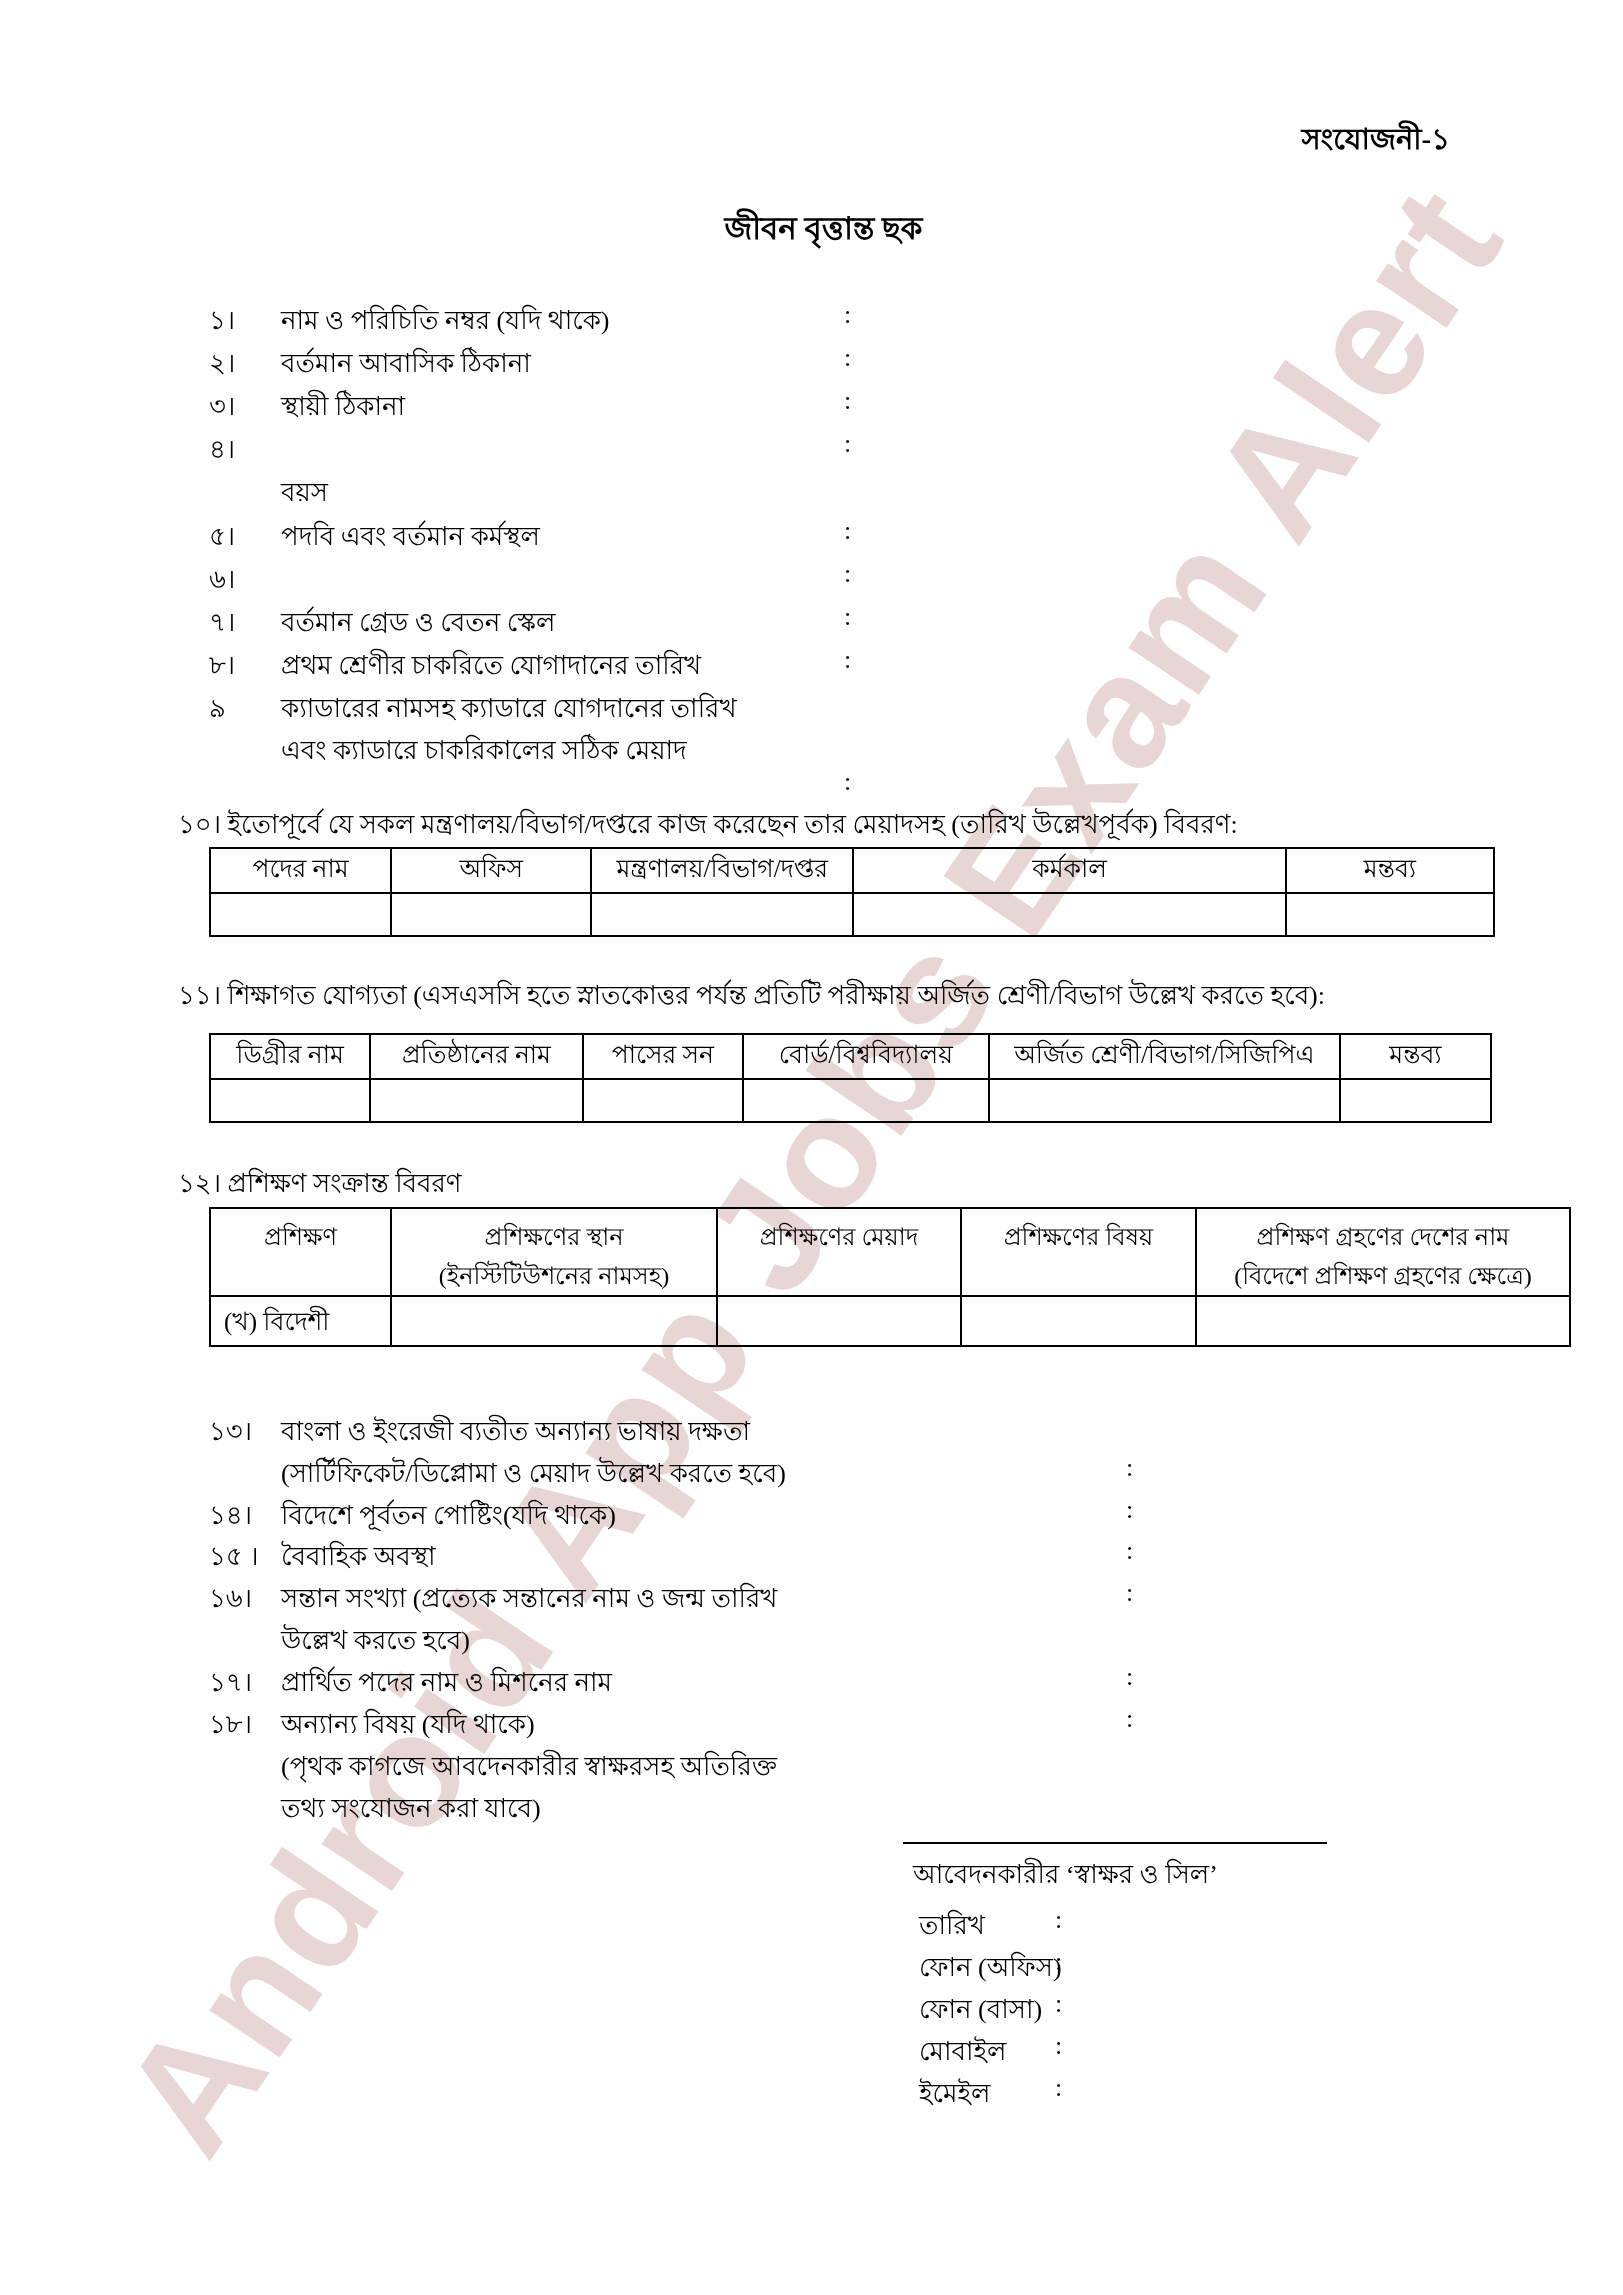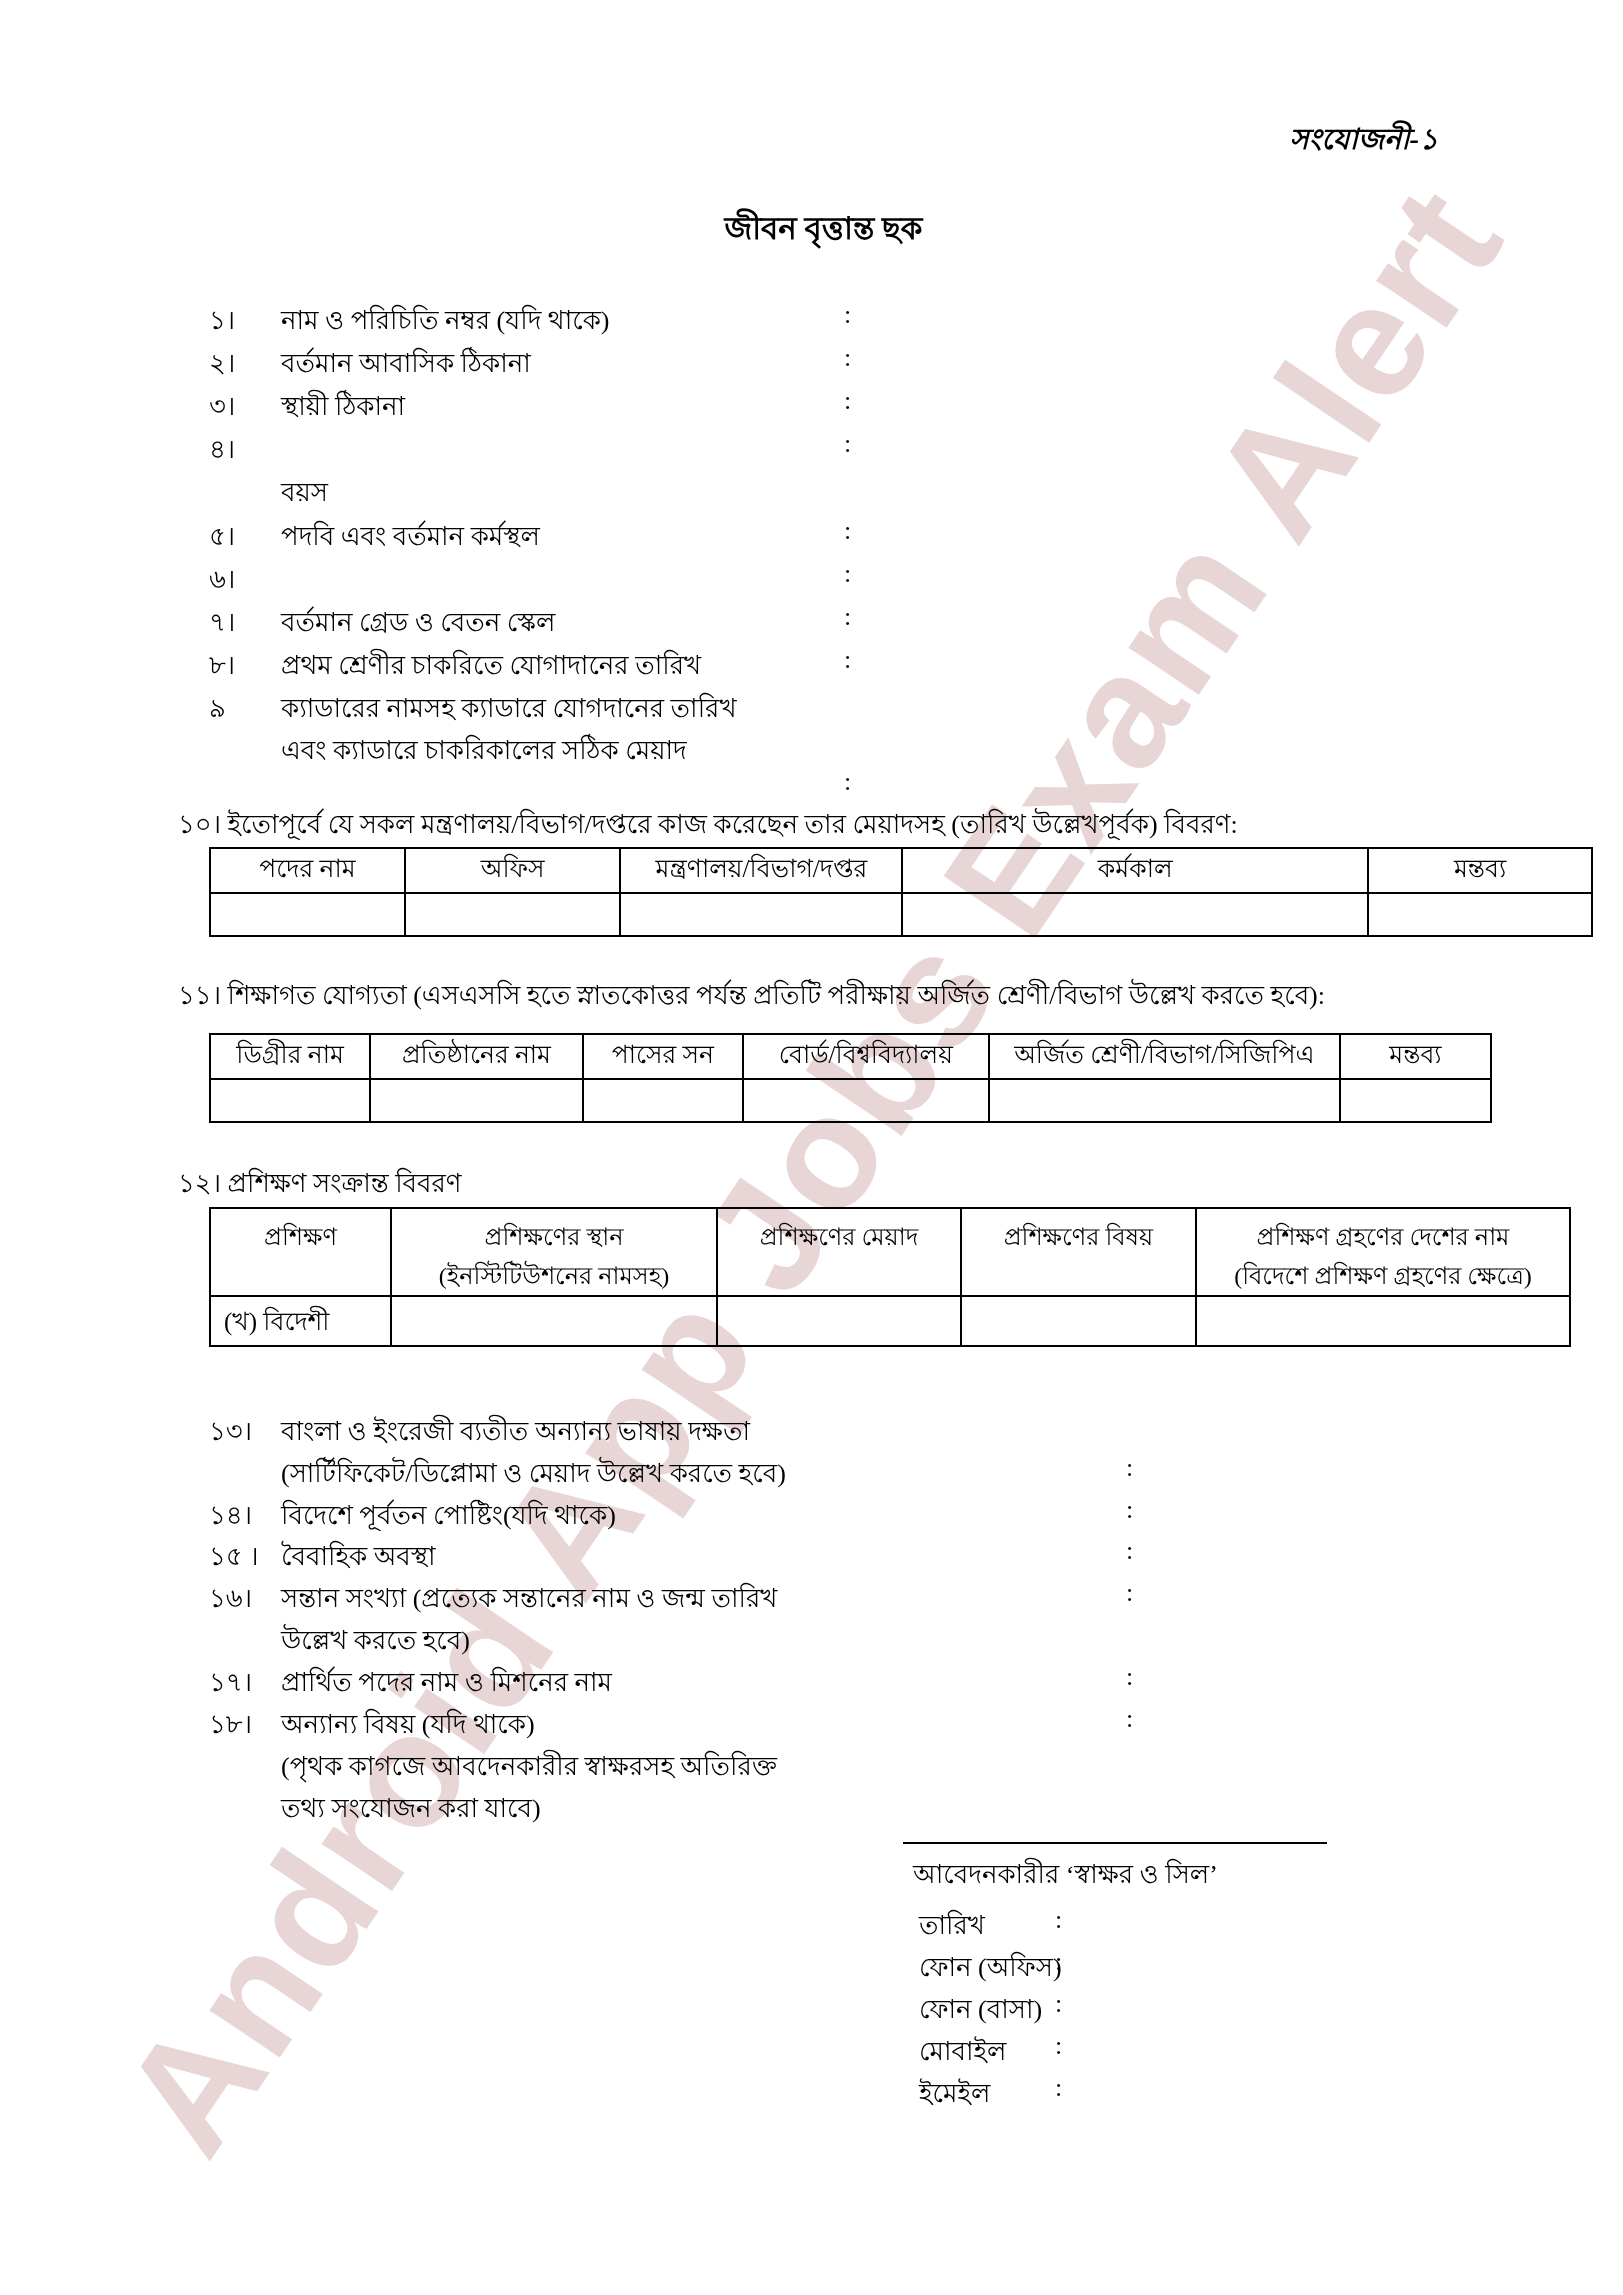--- a/index.html
+++ b/index.html
@@ -18,22 +18,22 @@
     transform:translate(-50%,-50%) rotate(-56deg);
     font-family:"Liberation Sans","DejaVu Sans",sans-serif;
     font-weight:bold;
     font-size:160px;
     letter-spacing:2.6px;
     white-space:nowrap;
     z-index:0;
     user-select:none;
   }
   .annex{
-    position:absolute;top:116px;right:185px;
-    font-size:29px;font-weight:bold;z-index:1;white-space:nowrap;font-style:italic;
+    position:absolute;top:116px;right:173px;
+    font-size:29px;font-weight:bold;z-index:1;white-space:nowrap;
   }
   .title{
     position:absolute;top:204px;left:0;width:100%;
     text-align:center;font-size:31px;font-weight:bold;z-index:1;padding-left:12px;
   }
   .row{position:absolute;left:0;width:100%;height:41px;font-size:26px;z-index:1;white-space:nowrap;}
   .row .n{position:absolute;left:209px;}
   .row .t{position:absolute;left:281px;}
   .row .c1{position:absolute;left:844px;}
   .row .c2{position:absolute;left:1126px;}
@@ -120,21 +120,21 @@
     <span class="n"></span>
     <span class="t">এবং ক্যাডারে চাকরিকালের সঠিক মেয়াদ</span>
     <span class="c1"></span>
   </div>
   <div class="row" style="top:767px">
     <span class="n"></span>
     <span class="c1">:</span>
   </div>
 
   <div class="sec-head" style="top:804px">১০। ইতোপূর্বে যে সকল মন্ত্রণালয়/বিভাগ/দপ্তরে কাজ করেছেন তার মেয়াদসহ (তারিখ উল্লেখপূর্বক) বিবরণ:</div>
-  <table class="tbl t1" style="top:847px;width:1384px">
+  <table class="tbl t1" style="top:847px;width:1286px">
     <colgroup>
       <col style="width:14.1%">
         <col style="width:15.6%">
         <col style="width:20.4%">
         <col style="width:33.7%">
         <col style="width:16.2%">
     </colgroup>
     <tbody>
         <tr style="height:41px">
       <td>পদের নাম</td>

